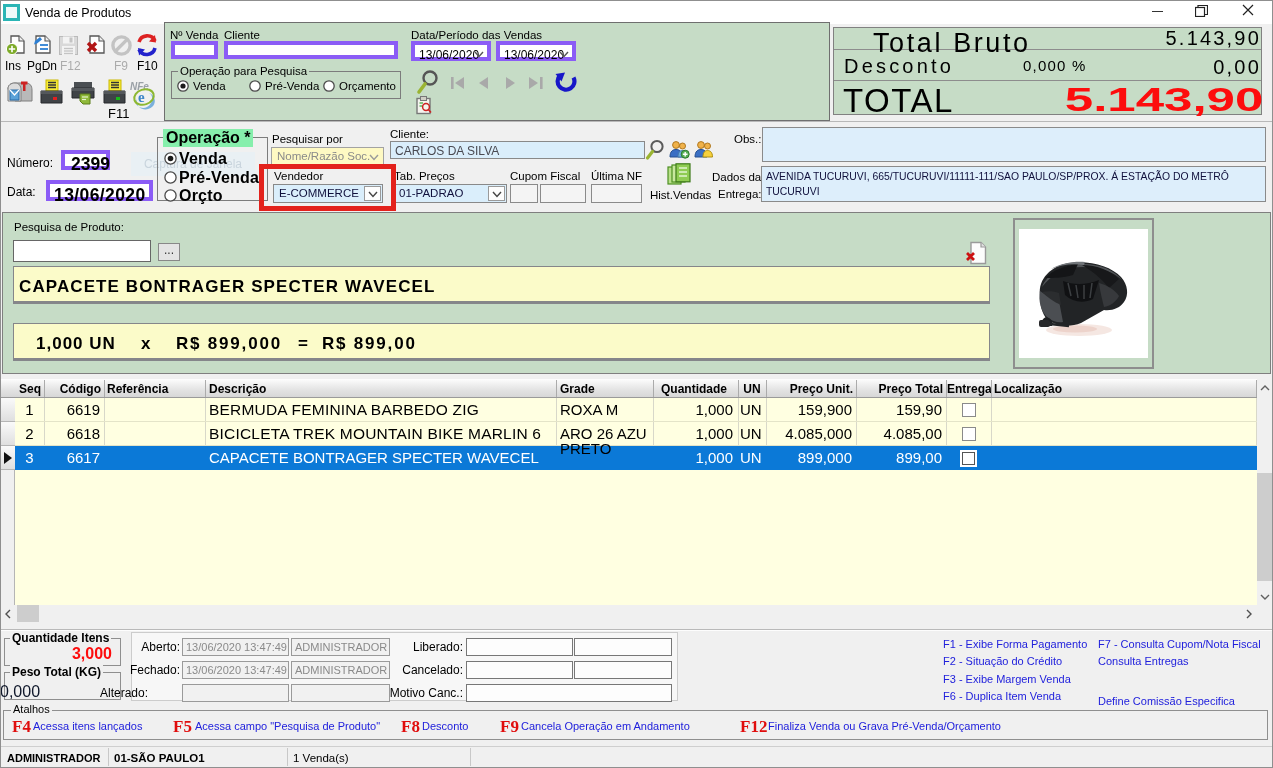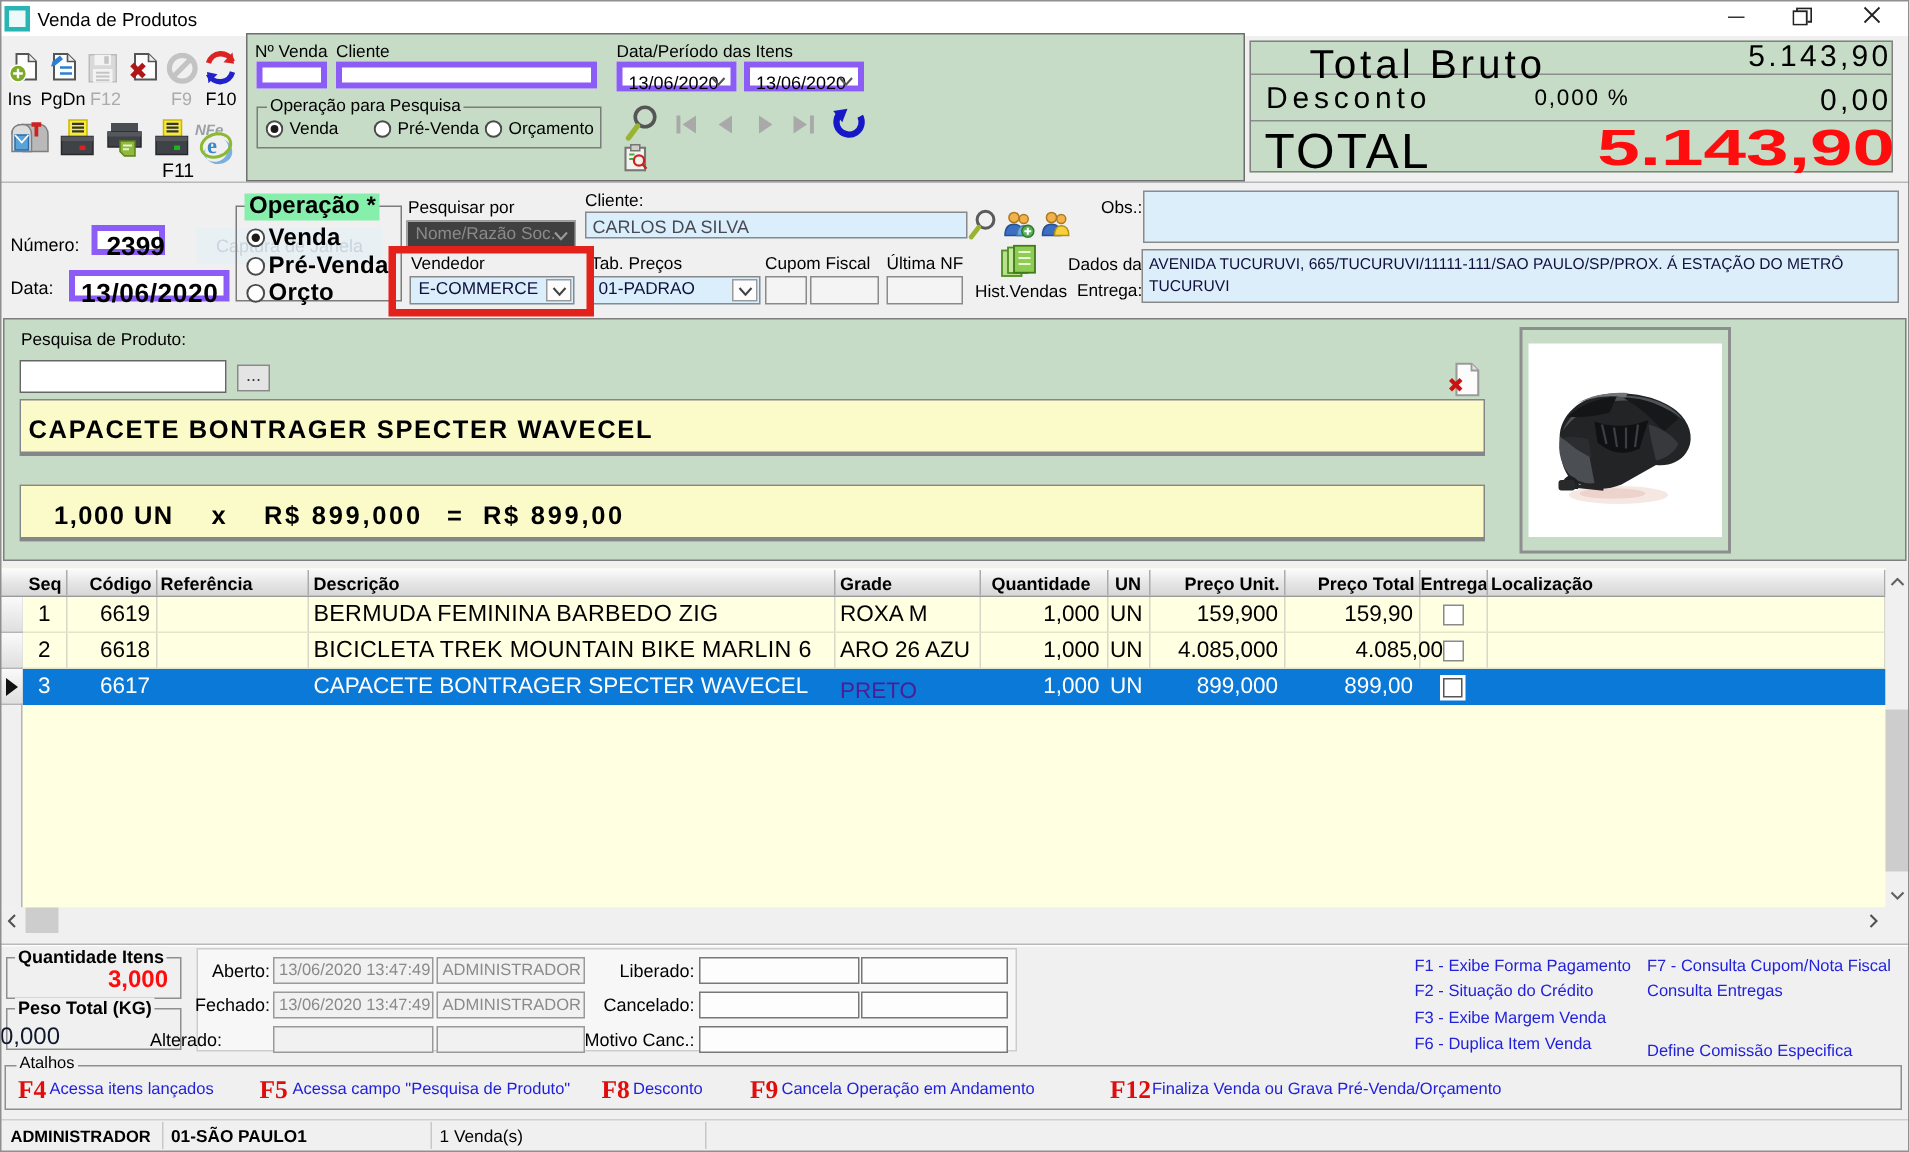--- a/index.html
+++ b/index.html
@@ -111,21 +111,21 @@
     <ellipse cx="15" cy="16" rx="10" ry="7.5" fill="none" stroke="#8db832" stroke-width="2" transform="rotate(-18 15 16)"></ellipse>
     <text x="9" y="21" font-size="15" font-weight="bold" fill="#3e86c8" font-family="Liberation Serif">e</text>
   </svg>
 <div class="lbl" style="left:108px;top:106px;font-size:13px;">F11</div>
 
 <div class="abs grn" style="left:164px;top:22px;width:666px;height:99px;border:1px solid #6f6f6f;"></div>
 <div class="lbl" style="left:170px;top:29px;font-size:11.5px;">Nº Venda</div>
 <div class="lbl" style="left:224px;top:29px;font-size:11.5px;">Cliente</div>
 <div class="fld" style="left:171px;top:41px;width:47px;height:18px;"></div>
 <div class="fld" style="left:224px;top:41px;width:174px;height:18px;"></div>
-<div class="lbl" style="left:411px;top:29px;font-size:11.5px;">Data/Período das Itens</div>
+<div class="lbl" style="left:411px;top:29px;font-size:11.5px;">Data/Período das Vendas</div>
 <div class="fld" style="left:411px;top:41px;width:80px;height:20px;font-size:12px;">
     <span style="position:absolute;left:4px;top:3px;">13/06/2020</span>
     <svg style="position:absolute;right:3px;top:6px;" width="10" height="7">
       <path d="M1 1 L5 5.5 L9 1" fill="none" stroke="#555" stroke-width="1.4"></path>
     </svg>
   </div>
 <div class="fld" style="left:496px;top:41px;width:80px;height:20px;font-size:12px;">
     <span style="position:absolute;left:4px;top:3px;">13/06/2020</span>
     <svg style="position:absolute;right:3px;top:6px;" width="10" height="7">
       <path d="M1 1 L5 5.5 L9 1" fill="none" stroke="#555" stroke-width="1.4"></path>
@@ -211,21 +211,21 @@
 <svg class="abs" style="left:164px;top:171px;" width="13" height="13">
     <circle cx="6.5" cy="6.5" r="5.6" fill="#fff" stroke="#4a4a4a" stroke-width="1.3"></circle>
   </svg>
 <div class="lbl" style="left:179px;top:169px;font-size:16px;font-weight:bold;letter-spacing:0.2px;">Pré-Venda</div>
 <svg class="abs" style="left:164px;top:189px;" width="13" height="13">
     <circle cx="6.5" cy="6.5" r="5.6" fill="#fff" stroke="#4a4a4a" stroke-width="1.3"></circle>
   </svg>
 <div class="lbl" style="left:179px;top:187px;font-size:16px;font-weight:bold;letter-spacing:0.2px;">Orçto</div>
 
 <div class="lbl" style="left:272px;top:133px;font-size:11.5px;">Pesquisar por</div>
-<div class="abs" style="left:271px;top:147px;width:113px;height:19px;background:#404040;border:1px solid #a2a2a2;">
+<div class="abs" style="left:271px;top:147px;width:113px;height:19px;background:#fef9c3;border:1px solid #a2a2a2;">
     <span style="position:absolute;left:5px;top:2px;font-size:11.5px;color:#8a8a8a;">Nome/Razão Soc.</span>
     <svg style="position:absolute;right:4px;top:6px;" width="10" height="7">
       <path d="M1 1 L5 5.5 L9 1" fill="none" stroke="#9a9a9a" stroke-width="1.4"></path>
     </svg>
   </div>
 
 <div class="lbl" style="left:274px;top:170px;font-size:11.5px;">Vendedor</div>
 <div class="abs blu" style="left:273px;top:184px;width:110px;height:19px;">
     <span style="position:absolute;left:5px;top:2px;font-size:11.5px;color:#10103c;">E-COMMERCE</span>
     <span style="position:absolute;right:1px;top:1px;width:17px;height:15px;background:#fdfdfd;border:1px solid #9a9a9a;"></span>
@@ -384,25 +384,25 @@
 <div class="abs" style="top:401px;left:740px;font-size:15px;">UN</div>
 <div class="abs" style="top:401px;left:766px;width:86px;text-align:right;font-size:15px;">159,900</div>
 <div class="abs" style="top:401px;left:856px;width:86px;text-align:right;font-size:15px;">159,90</div>
 <div class="abs" style="top:425px;left:15px;width:29px;text-align:center;font-size:15px;">2</div>
 <div class="abs" style="top:425px;left:44px;width:56px;text-align:right;font-size:15px;">6618</div>
 <div class="abs" style="top:425px;left:209px;font-size:15.5px;white-space:nowrap;letter-spacing:0.2px;">BICICLETA TREK MOUNTAIN BIKE MARLIN 6</div>
 <div class="abs" style="top:425px;left:560px;font-size:15px;">ARO 26 AZU</div>
 <div class="abs" style="top:425px;left:653px;width:80px;text-align:right;font-size:15px;">1,000</div>
 <div class="abs" style="top:425px;left:740px;font-size:15px;">UN</div>
 <div class="abs" style="top:425px;left:766px;width:86px;text-align:right;font-size:15px;">4.085,000</div>
-<div class="abs" style="top:425px;left:856px;width:86px;text-align:right;font-size:15px;margin-left:20px;">4.085,00</div>
+<div class="abs" style="top:425px;left:856px;width:86px;text-align:right;font-size:15px;">4.085,00</div>
 <div class="abs" style="top:449px;left:15px;width:29px;text-align:center;font-size:15px;color:#fff;">3</div>
 <div class="abs" style="top:449px;left:44px;width:56px;text-align:right;font-size:15px;color:#fff;">6617</div>
 <div class="abs" style="top:449px;left:209px;font-size:15px;color:#fff;white-space:nowrap;">CAPACETE BONTRAGER SPECTER WAVECEL</div>
-<div class="abs" style="top:452px;left:560px;font-size:15px;color:#4c1d95;">PRETO</div>
+<div class="abs" style="top:440px;left:560px;font-size:15px;color:#000000;">PRETO</div>
 <div class="abs" style="top:449px;left:653px;width:80px;text-align:right;font-size:15px;color:#fff;">1,000</div>
 <div class="abs" style="top:449px;left:740px;font-size:15px;color:#fff;">UN</div>
 <div class="abs" style="top:449px;left:766px;width:86px;text-align:right;font-size:15px;color:#fff;">899,000</div>
 <div class="abs" style="top:449px;left:856px;width:86px;text-align:right;font-size:15px;color:#fff;">899,00</div>
 
 <div class="abs" style="left:962px;top:403px;width:14px;height:14px;background:#fff;border:1px solid #8a8a8a;"></div>
 <div class="abs" style="left:962px;top:427px;width:14px;height:14px;background:#fff;border:1px solid #8a8a8a;"></div>
 <div class="abs" style="left:960px;top:450px;width:17px;height:17px;background:#fff;"></div>
 <div class="abs" style="left:962px;top:452px;width:13px;height:13px;background:#fff;border:1px solid #555;"></div>
 

